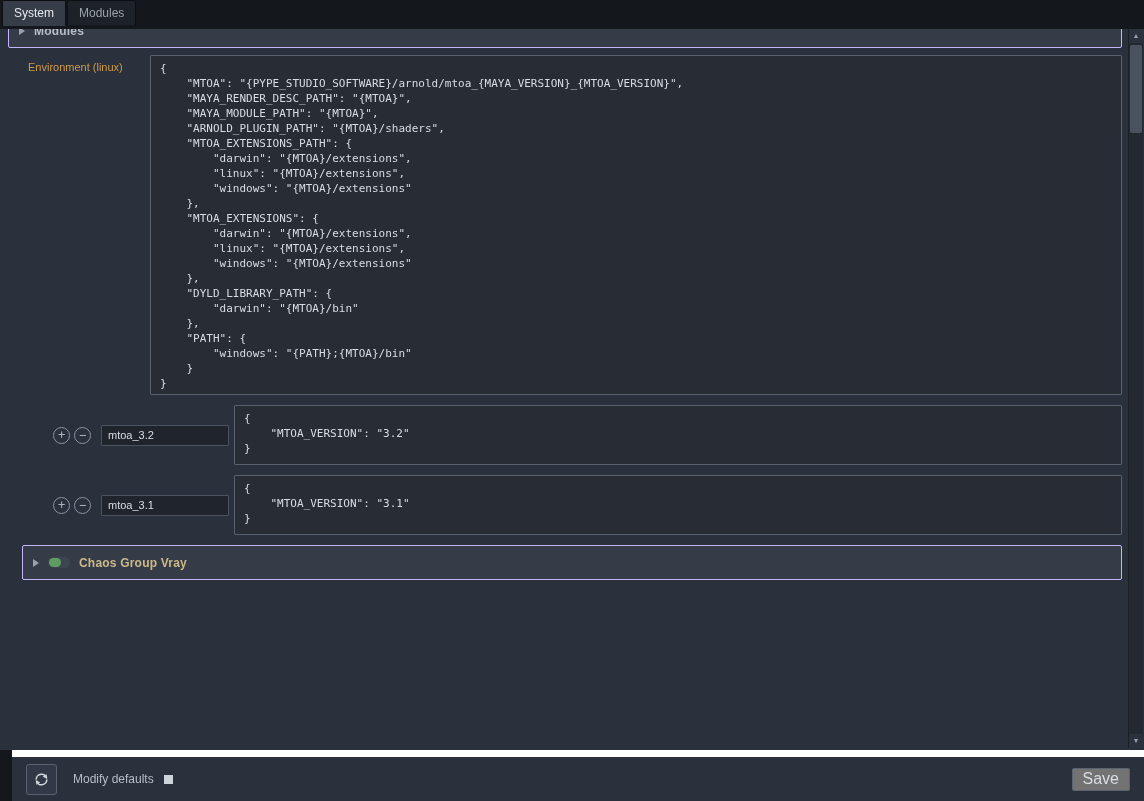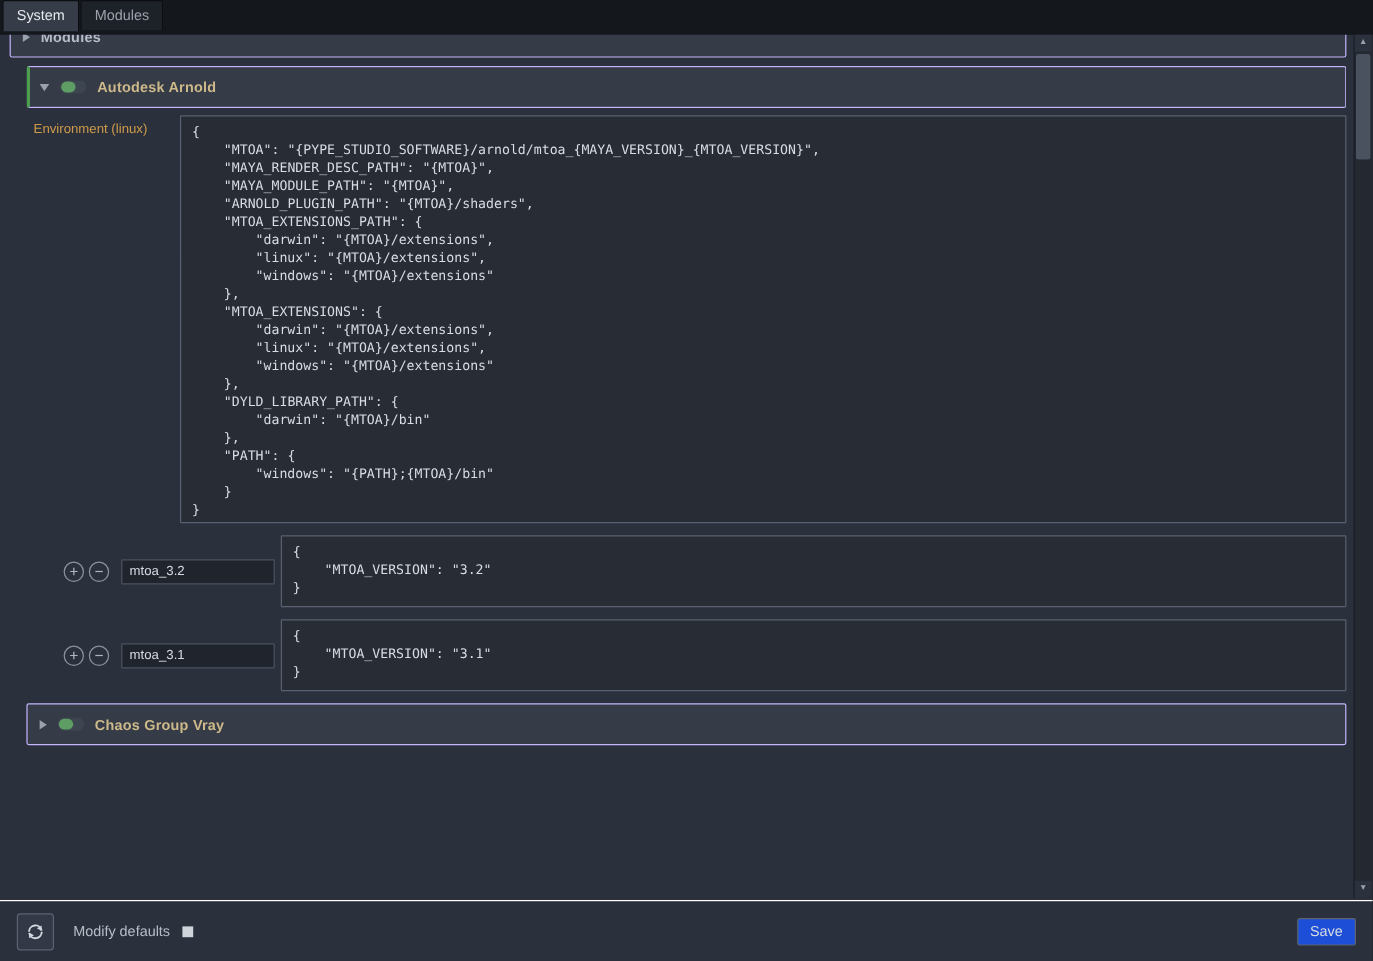--- a/index.html
+++ b/index.html
@@ -62,32 +62,32 @@
   }
   .key-input{
     width:128px;height:21px;background:#20242c;border:1px solid #4b5260;border-radius:1px;
     color:#d7dbe2;font-size:11px;padding:0 6px;margin:0 0 0 6px;box-sizing:border-box;outline:none;
     font-family:"Liberation Sans",sans-serif;
   }
   .ver-editor{height:60px;flex:1;margin-left:5px}
   .vray-header{margin-left:0;margin-top:10px}
   
   .footer{
-    position:absolute;left:0;right:0;bottom:0;height:51px;box-sizing:border-box;
-    background:#2b313c;border-top:1px solid #ffffff;display:flex;align-items:center;padding:17px 14px;
+    position:absolute;left:12px;right:0;bottom:0;height:51px;box-sizing:border-box;
+    background:#2b313c;border-top:7px solid #ffffff;display:flex;align-items:center;padding:17px 14px;
   }
   .refresh-btn{
     width:31px;height:31px;border:1px solid #5b6370;border-radius:3px;background:#323845;
     display:flex;align-items:center;justify-content:center;padding:0;cursor:pointer;
   }
   .modify-label{margin-left:16px;font-size:12px;color:#b7bec8}
   .modify-box{width:9px;height:9px;background:#cfd4db;margin-left:10px;cursor:pointer}
   .save-btn{
-    margin-left:auto;height:23px;padding:0 10px;background:#1d4ed8;border:1px solid #5b6370;
-    border-radius:2px;color:#d7dbe2;font-size:12px;cursor:pointer;
+    margin-left:auto;height:23px;padding:0 10px;background:#737373;border:1px solid #5b6370;
+    border-radius:2px;color:#d7dbe2;font-size:16px;cursor:pointer;
   }
   
   .vscroll{position:absolute;top:29px;right:1px;width:14px;bottom:53px;background:#232831;border-left:1px solid #1b1f26}
   .vs-btn{
     position:absolute;left:0;width:14px;height:14px;color:#98a0ac;font-size:7px;text-align:center;
     line-height:14px;background:#2c323d;cursor:pointer;user-select:none;
   }
   .vs-up{top:0}.vs-down{bottom:0}
   .vs-thumb{position:absolute;left:1px;right:1px;top:16px;height:88px;background:#4a5260;border-radius:2px;cursor:pointer}
 </style>
@@ -109,25 +109,20 @@
         <span class="sec-title">Modules</span>
       </div>
     </div>
 
 
     <div class="sec">
 
       <div class="tools-body">
 
         <div class="group">
-          <div class="sec-header accent">
-            <span class="tri down"></span>
-            <span class="toggle"></span>
-            <span class="sec-title title-warm">Autodesk Arnold</span>
-          </div>
 
           <div class="env-row">
             <div class="env-label">Environment (linux)</div>
             <textarea class="env-editor" spellcheck="false" style="">{
     "MTOA": "{PYPE_STUDIO_SOFTWARE}/arnold/mtoa_{MAYA_VERSION}_{MTOA_VERSION}",
     "MAYA_RENDER_DESC_PATH": "{MTOA}",
     "MAYA_MODULE_PATH": "{MTOA}",
     "ARNOLD_PLUGIN_PATH": "{MTOA}/shaders",
     "MTOA_EXTENSIONS_PATH": {
         "darwin": "{MTOA}/extensions",

